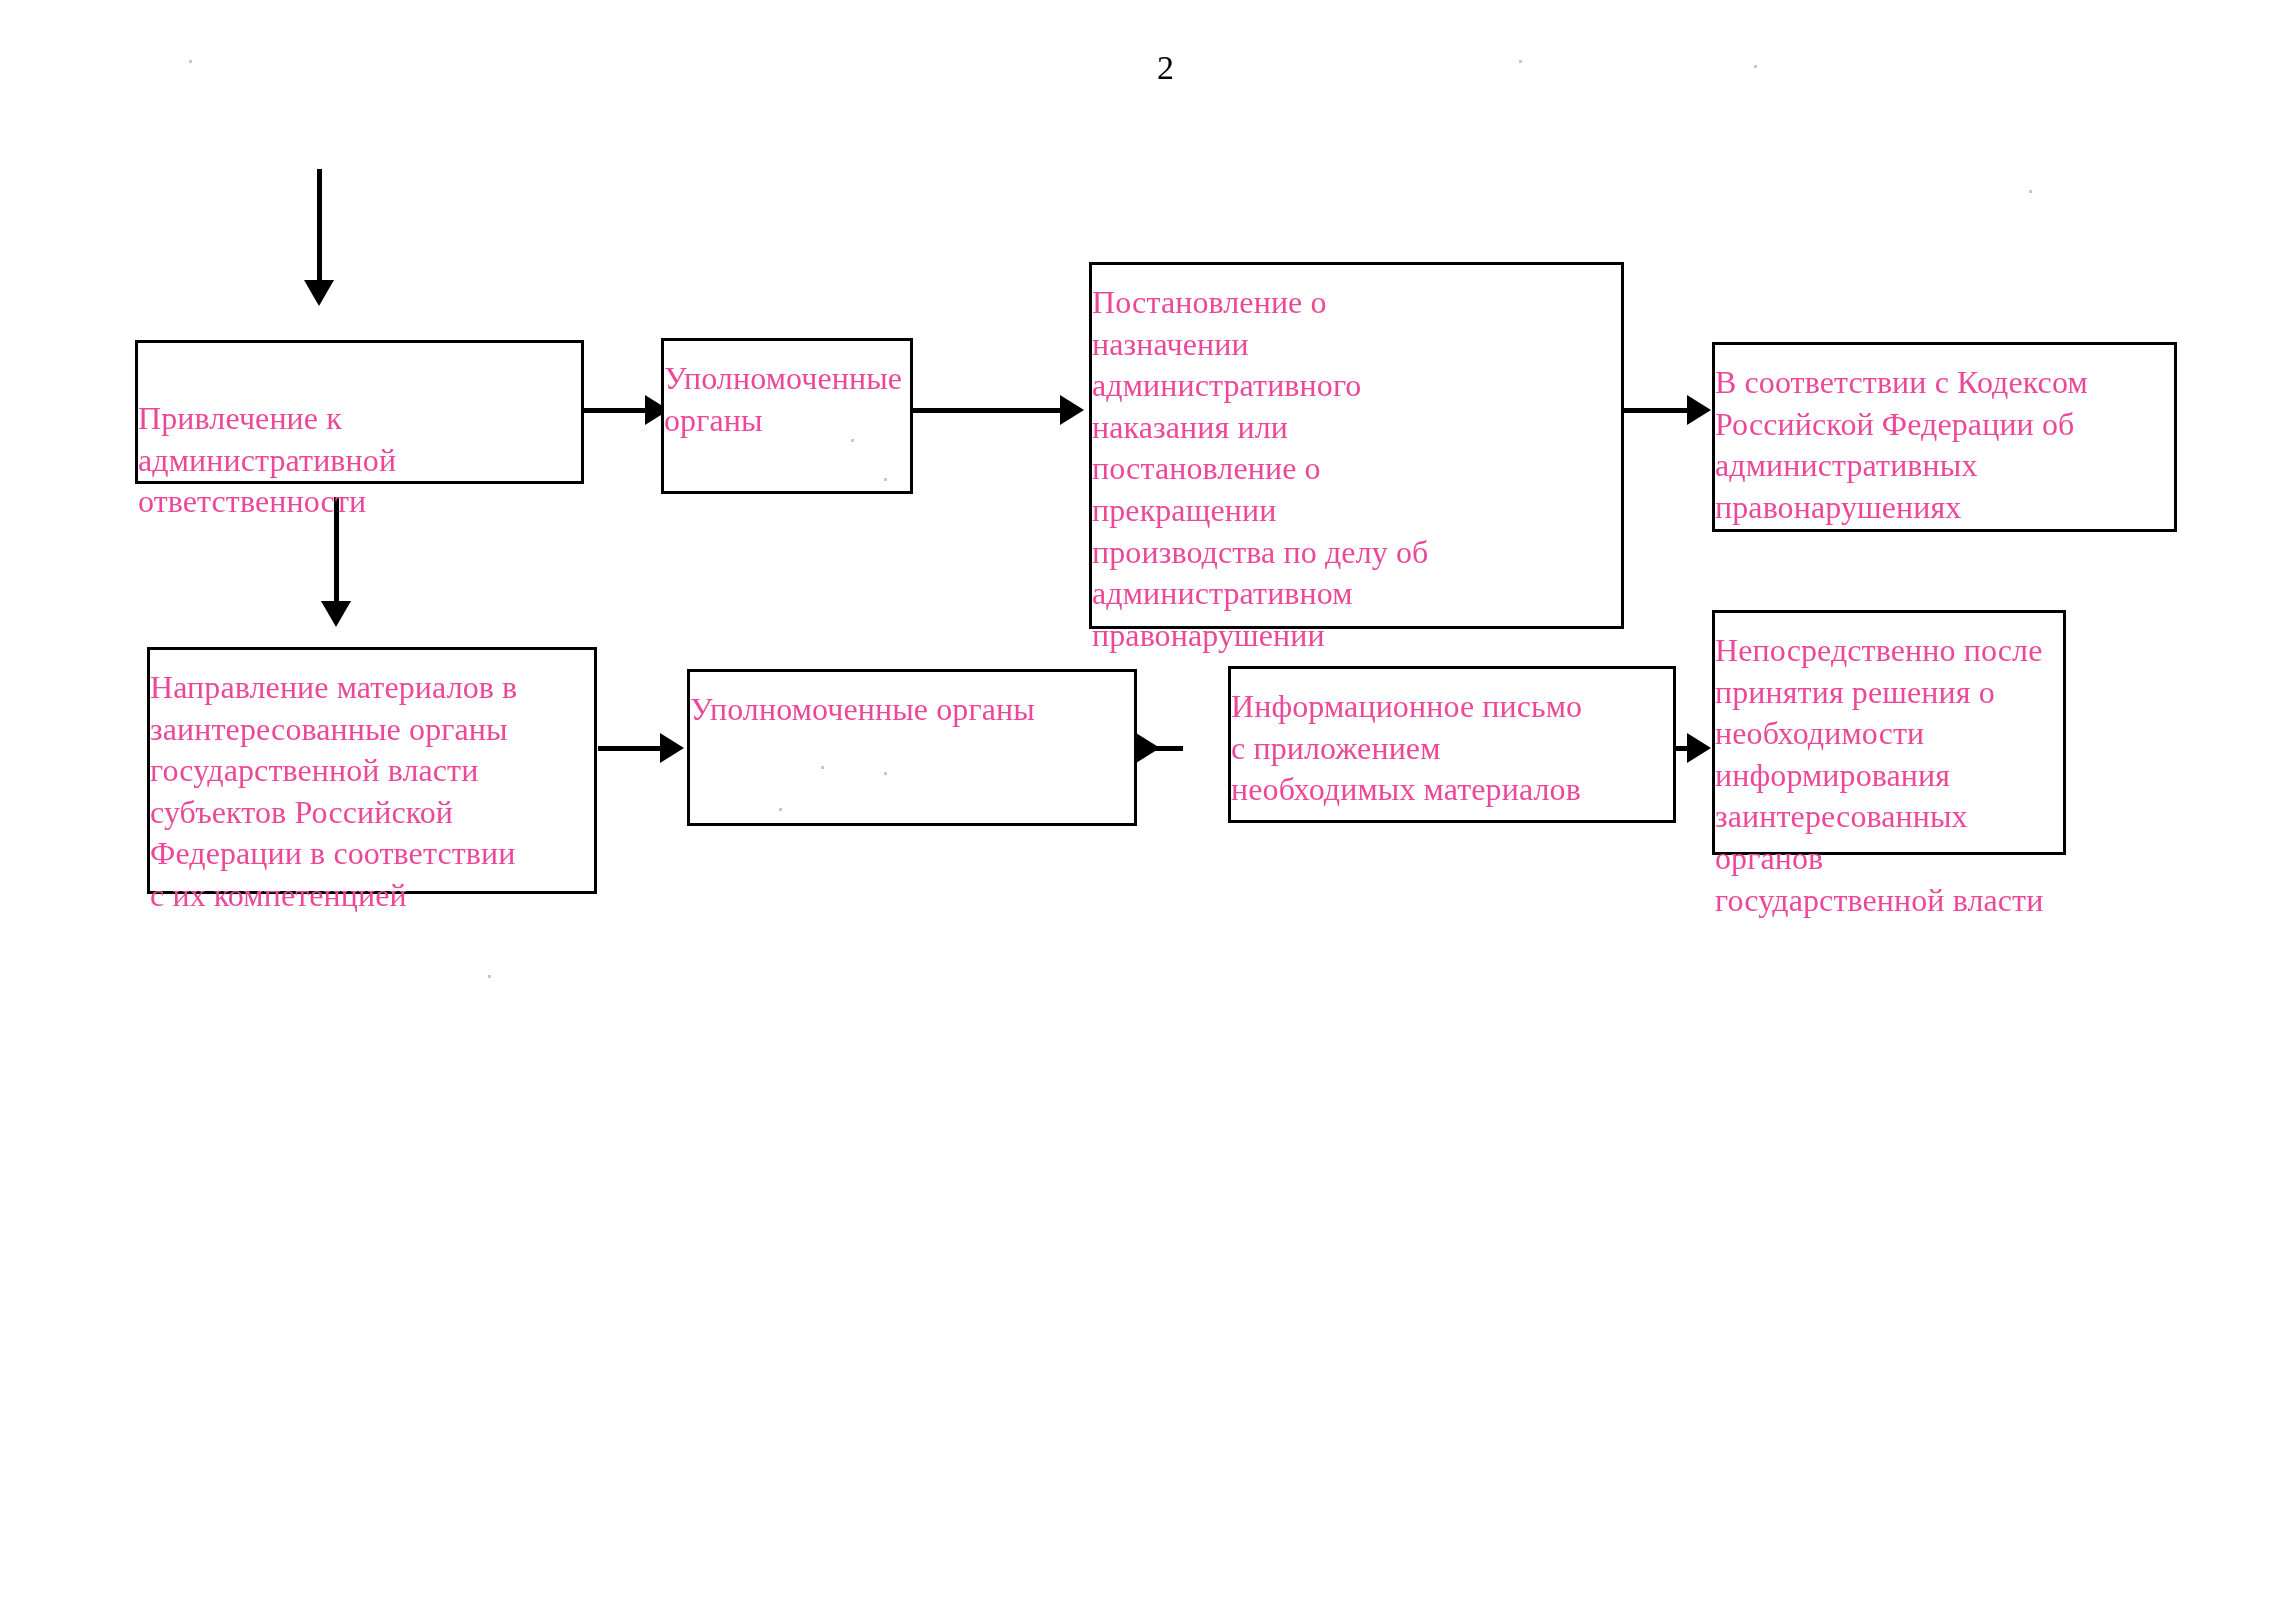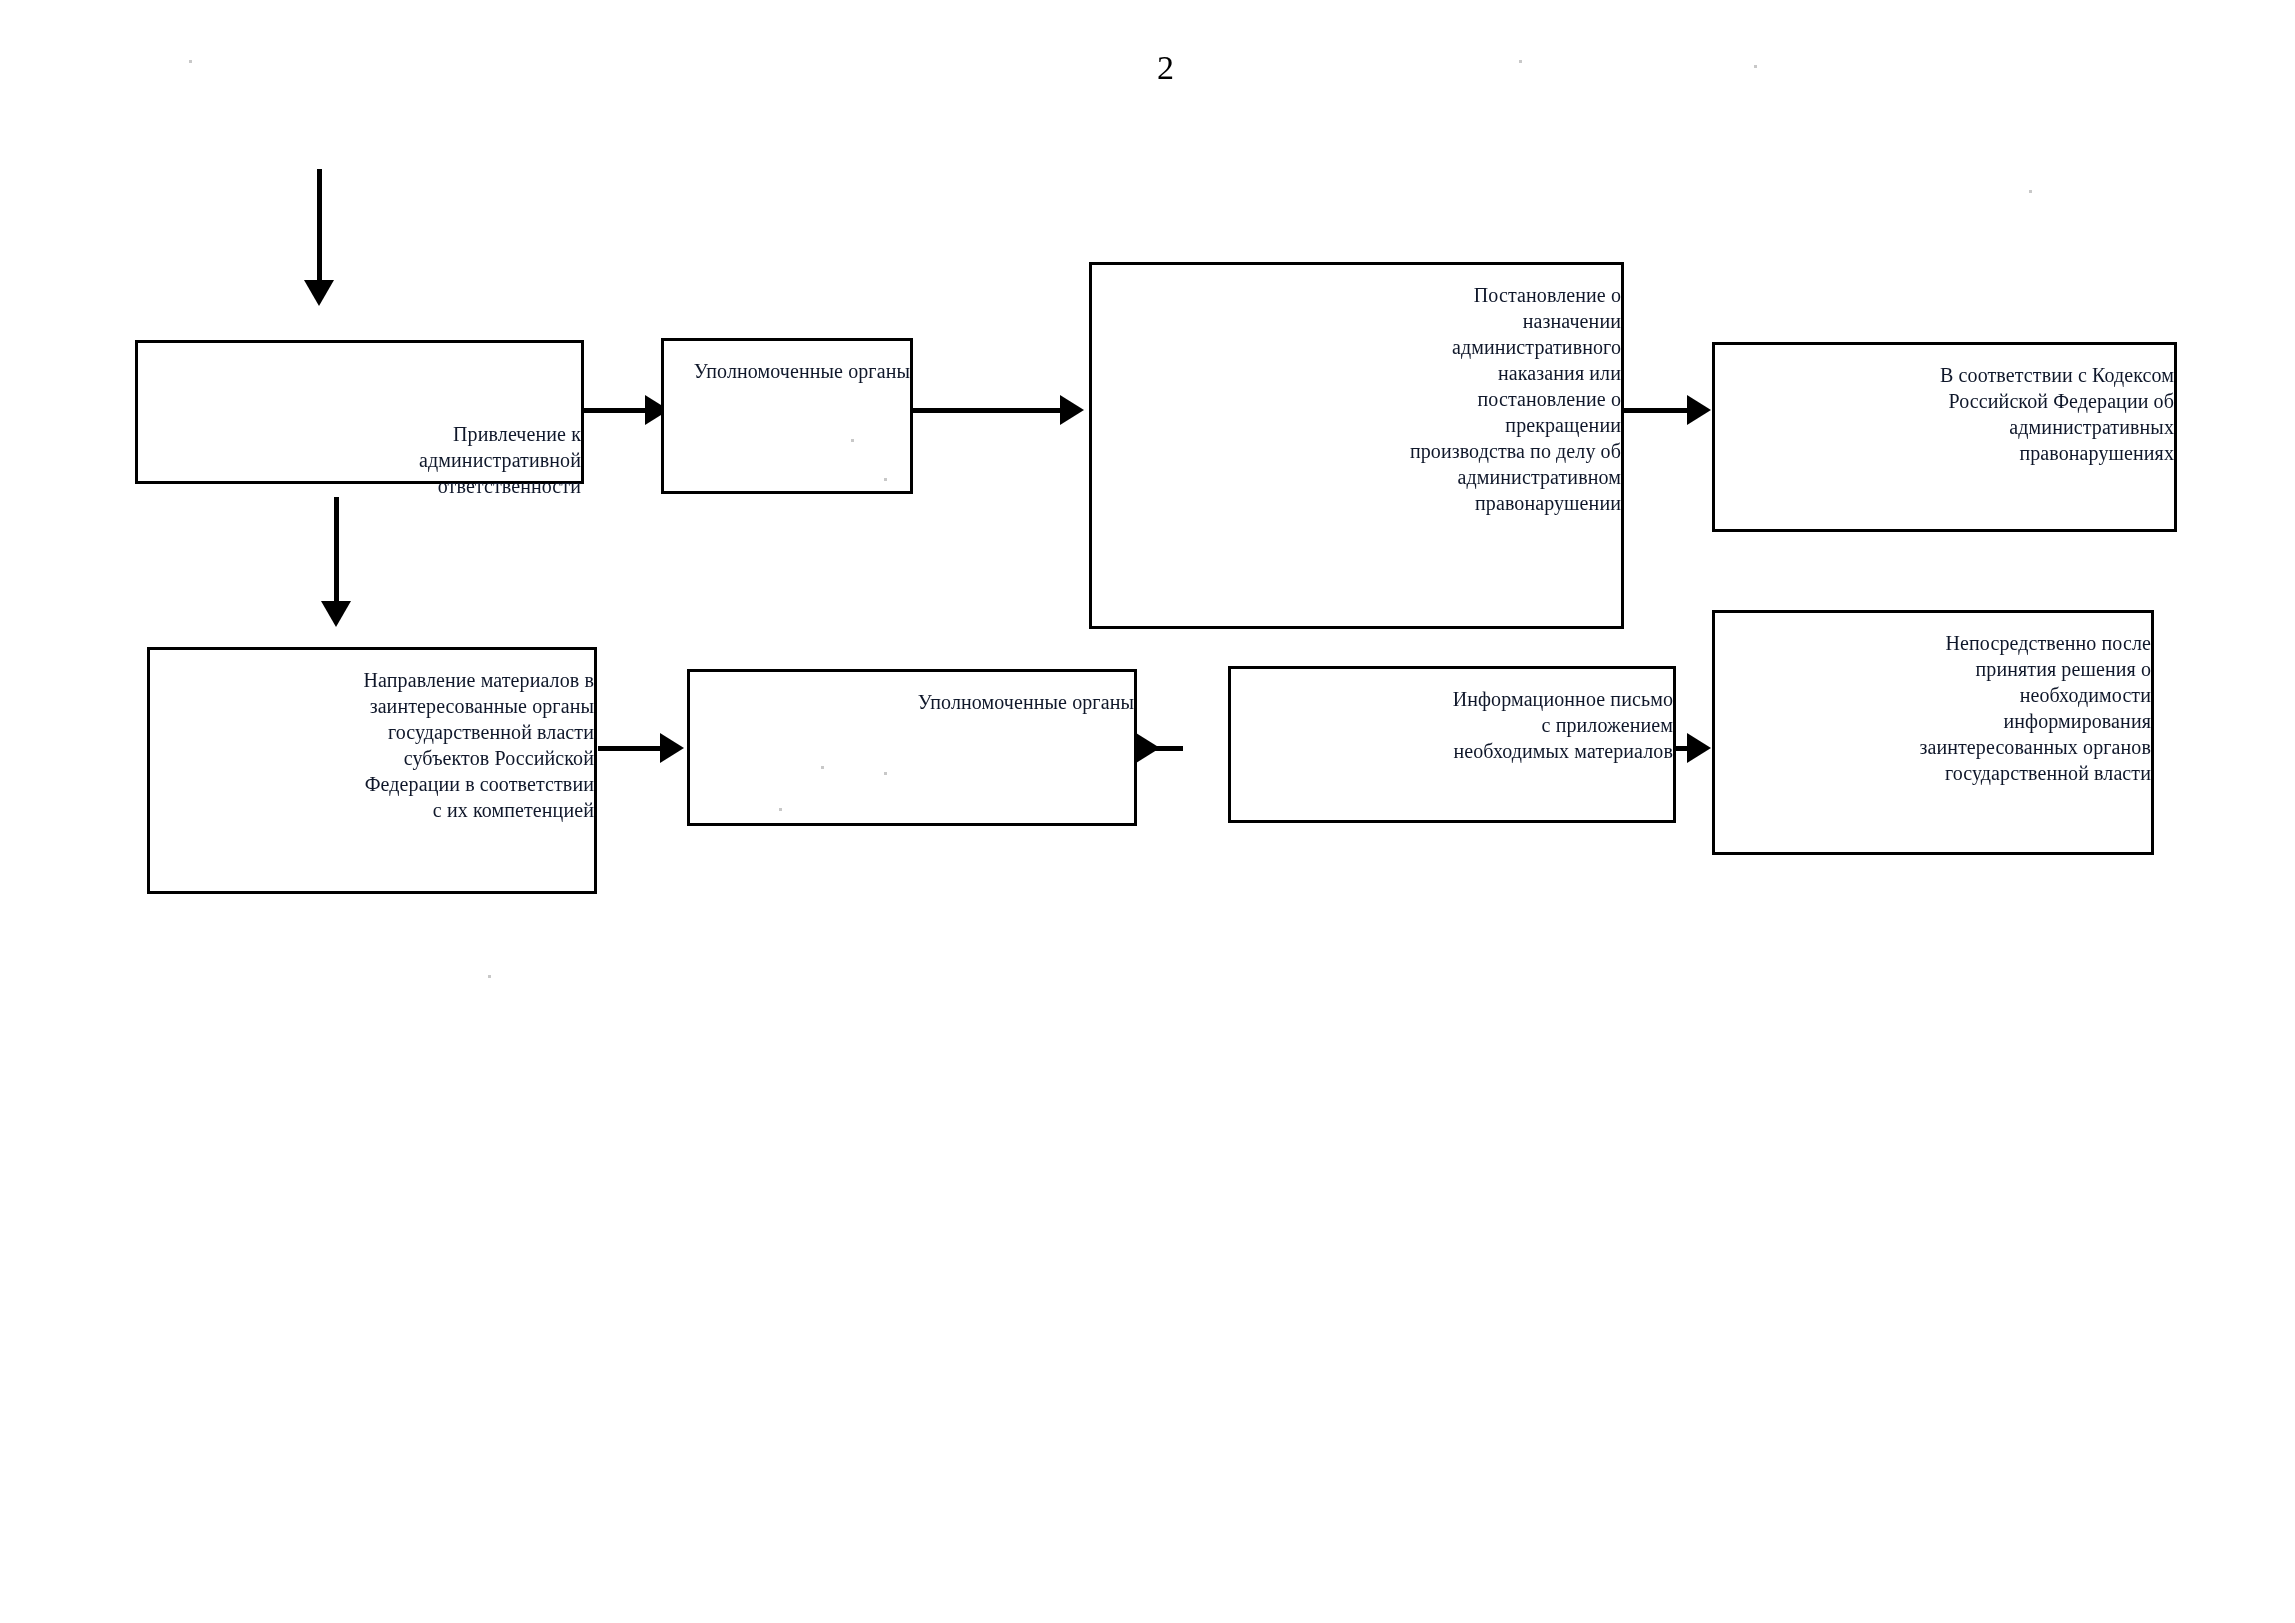--- a/index.html
+++ b/index.html
@@ -31,26 +31,26 @@
   .flow-box {
     position: absolute;
     box-sizing: border-box;
     border: 3.3px solid #000000;
     background: #ffffff;
   }
   .flow-box .box-text {
     position: absolute;
     left: 0;
     right: 0;
-    text-align: right;
-    font-size: 20px;
+    text-align: left;
+    font-size: 32px;
     line-height: 1.30;
     letter-spacing: 0.1px;
     white-space: pre-line;
-    color: #0f172a;
+    color: #ec4899;
   }
   
   .text-top    { top: 17px; }
   .text-mid    { top: 50%; transform: translateY(-50%); margin-top: 48px; }
 
   
   .conn-line-h {
     position: absolute;
     height: 4.6px;
     background: #000000;
@@ -157,21 +157,21 @@
   <div class="flow-box" style="left:687px; top:669px; width:450px; height:157px;">
     <div class="box-text text-top">Уполномоченные органы</div>
   </div>
 
   <div class="flow-box" style="left:1218px; top:666px; width:448px; height:157px;margin-left:10px;">
     <div class="box-text text-top">Информационное письмо
 с приложением
 необходимых материалов</div>
   </div>
 
-  <div class="flow-box" style="left:1712px; top:610px; width:442px; height:245px;">
+  <div class="flow-box" style="left:1712px; top:610px; width:354px; height:245px;">
     <div class="box-text text-top">Непосредственно после
 принятия решения о
 необходимости
 информирования
 заинтересованных органов
 государственной власти</div>
   </div>
 
   <div class="speck" style="left:189px; top:60px;"></div>
   <div class="speck" style="left:1519px; top:60px;"></div>

